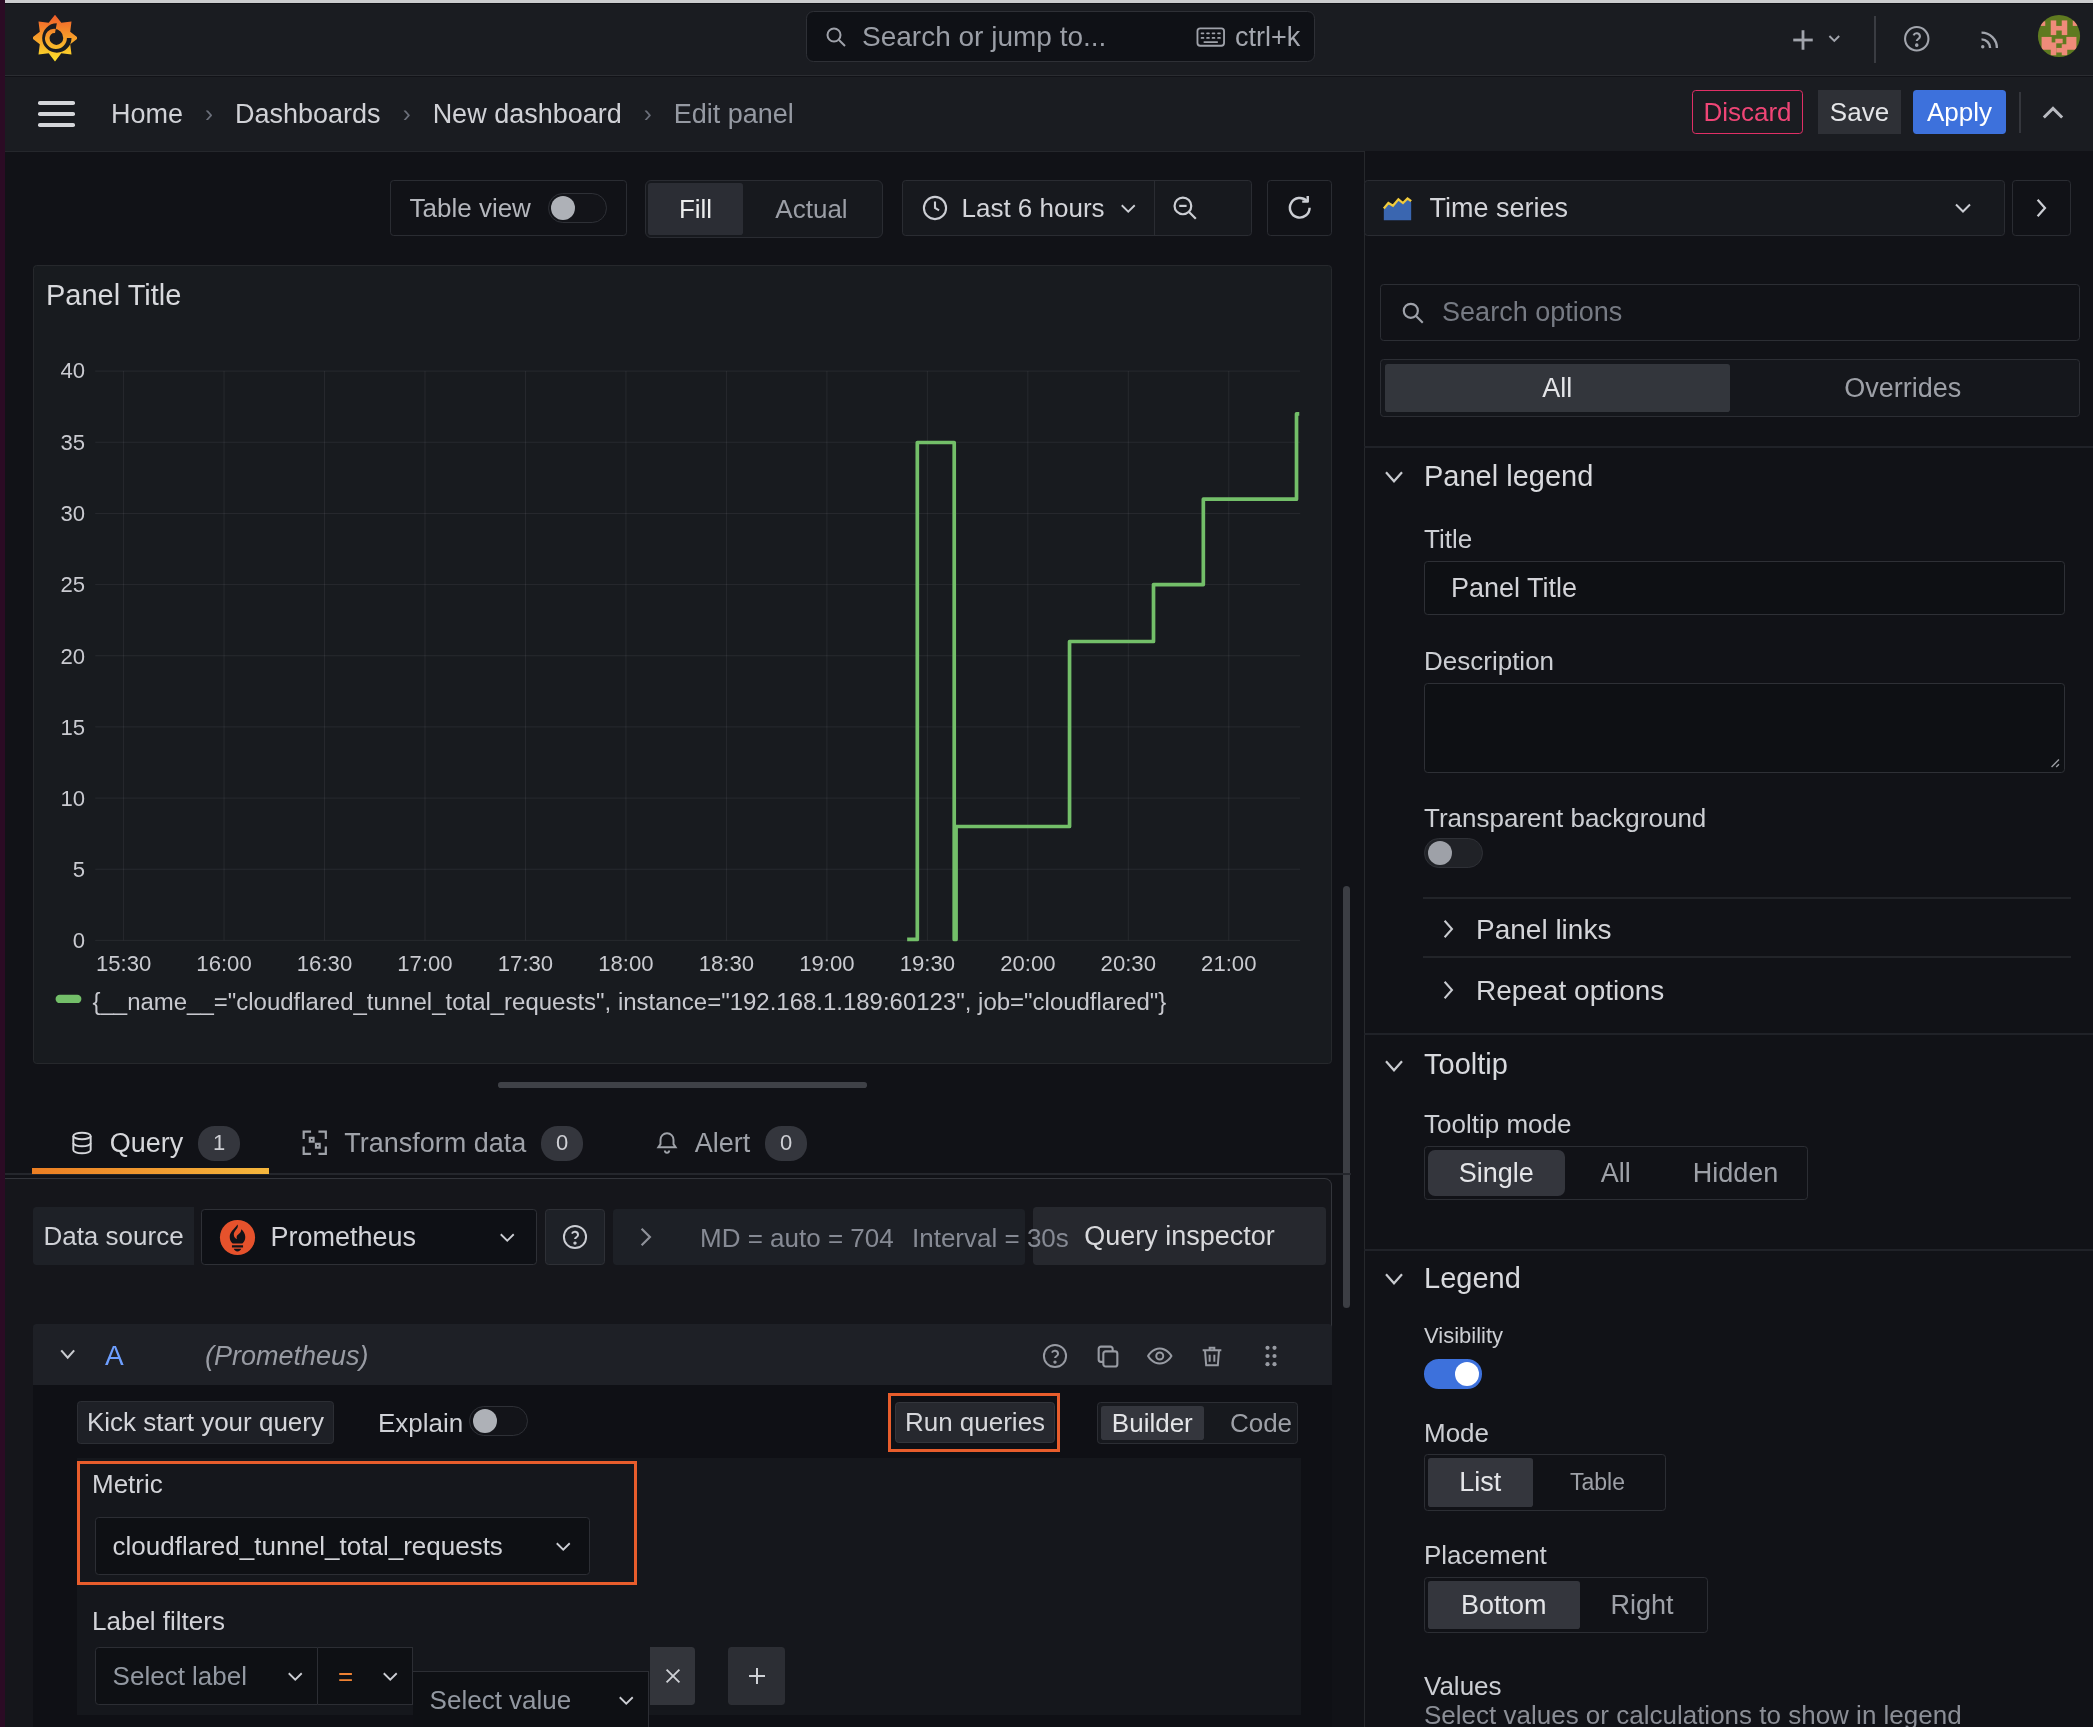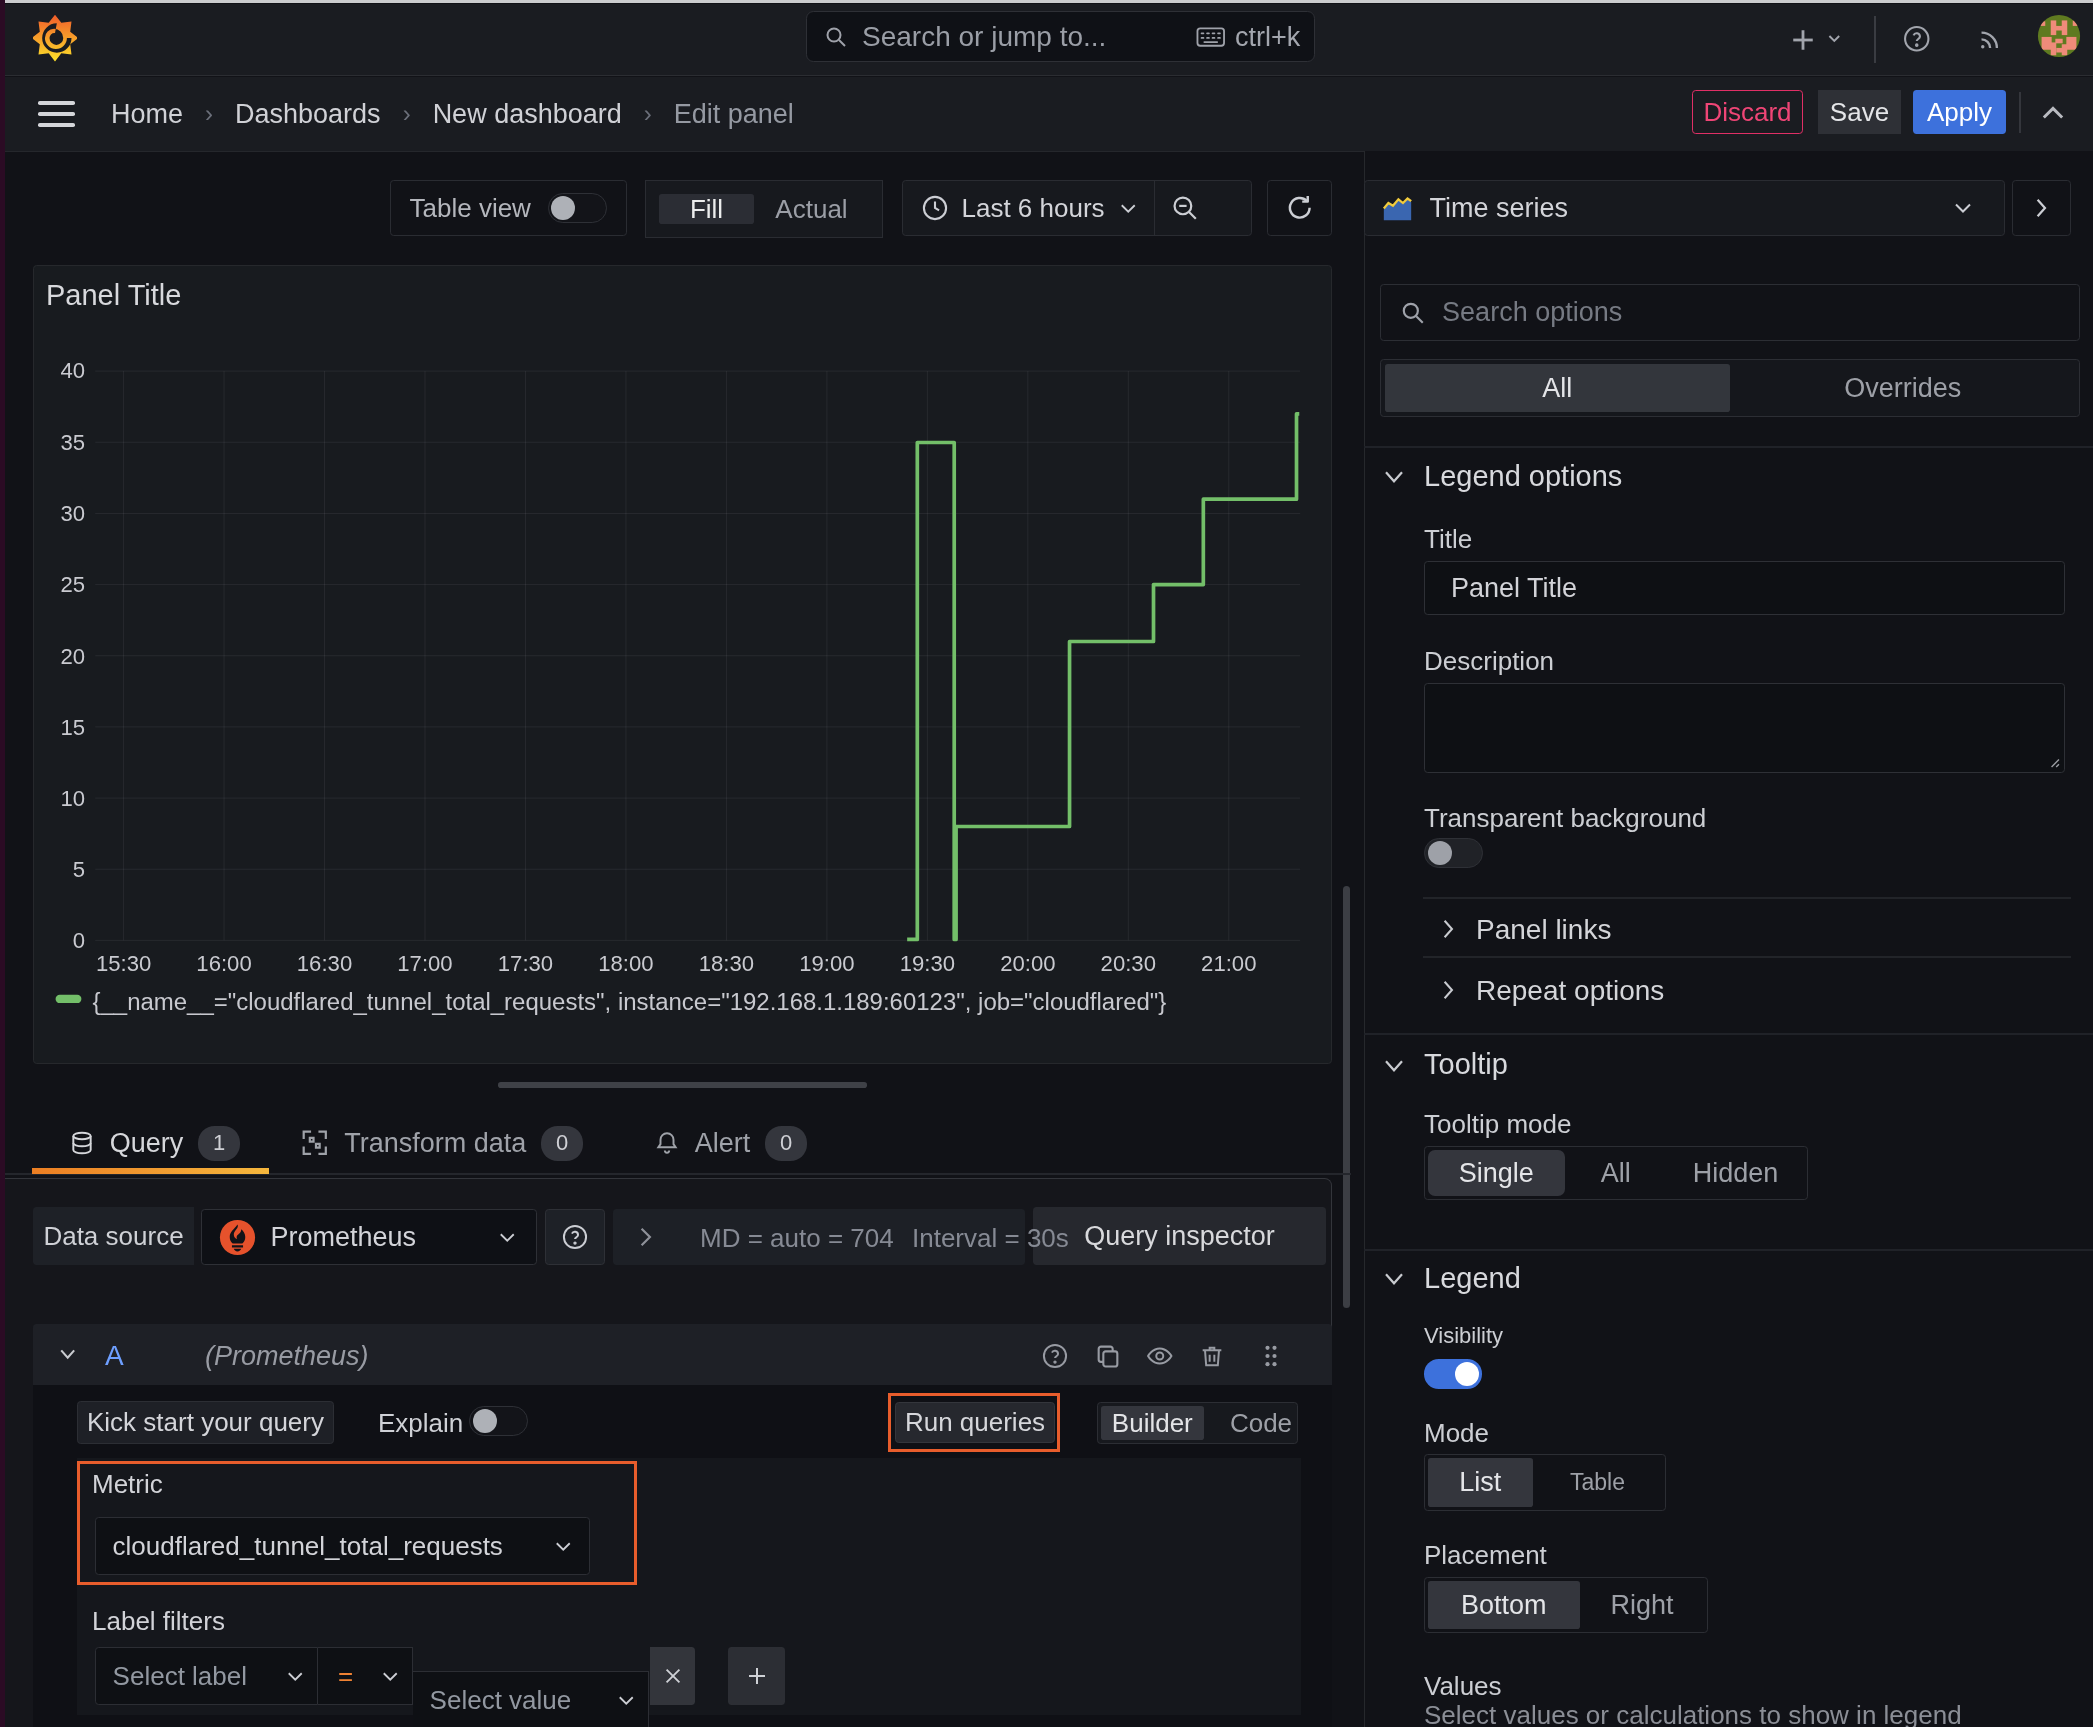--- a/index.html
+++ b/index.html
@@ -103,21 +103,21 @@
 <svg class="abs" style="left:2040px;top:102px;" width="26" height="22" viewBox="0 0 28 24" fill="none" stroke="#b9bbc1" stroke-width="3.2">
     <path d="M4 17 L14 7 L24 17"></path>
   </svg>
 
 <div class="abs row" style="left:390px;top:180px;width:237px;height:56px;border:0.9px solid #2a2c32;border-radius:3.7px;">
   <span style="font-size:26px;color:#b4b6bc;margin-left:18.5px;">Table view</span>
   <span style="margin-left:16.6px;width:59px;height:29.5px;border:0.9px solid #2e3036;background:#131419;border-radius:14.8px;position:relative;display:inline-block;">
     <span style="position:absolute;left:2.8px;top:1.8px;width:24px;height:24px;border-radius:50%;background:#aeb1b7;"></span>
   </span>
 </div>
-<div class="abs row" style="left:645px;top:180px;width:238px;height:58px;border:0.9px solid #2a2c32;border-radius:0;background:#17191e;padding:13px;">
+<div class="abs row" style="left:645px;top:180px;width:238px;height:58px;border:0.9px solid #2a2c32;border-radius:6px;background:#17191e;padding:2px;">
   <span class="row" style="width:95px;height:100%;background:#2b2d34;border-radius:2.8px;justify-content:center;font-size:26px;color:#eceded;font-weight:500;">Fill</span>
   <span class="row" style="flex:1;justify-content:center;font-size:26px;color:#9b9ea6;">Actual</span>
 </div>
 <div class="abs row" style="left:902px;top:180px;width:350px;height:56px;border:0.9px solid #2a2c32;border-radius:3.7px;background:#17191e;">
   <svg style="margin-left:17.5px;" width="28" height="28" viewBox="0 0 24 24" fill="none" stroke="#ccced4" stroke-width="1.8">
       <circle cx="12" cy="12" r="9.5"></circle>
       <path d="M12 6.5V12l3.5 2"></path>
     </svg>
   <span style="font-size:26px;color:#d3d4d9;margin-left:13px;">Last 6 hours</span>
   <svg style="margin-left:14.8px;" width="18.5" height="13" viewBox="0 0 20 14" fill="none" stroke="#ccced4" stroke-width="2">
@@ -348,21 +348,21 @@
 <div class="abs row" style="left:1380px;top:359px;width:700px;height:58px;border:0.9px solid #2c2e34;border-radius:3.7px;background:#15171c;padding:3.7px;">
   <span class="row" style="width:50%;height:100%;background:#33363c;border-radius:2.8px;justify-content:center;font-size:27px;color:#e4e5e8;font-weight:500;">All</span>
   <span class="row" style="width:50%;justify-content:center;font-size:27px;color:#9da0a7;">Overrides</span>
 </div>
 
 <div class="abs" style="left:1364px;top:446px;width:729px;height:1.8px;background:#202228;"></div>
 
 <svg class="abs" style="left:1382px;top:469px;" width="24" height="16.6" viewBox="0 0 24 16" fill="none" stroke="#c9cbd0" stroke-width="2.2">
     <path d="M4 3 L12 12 L20 3"></path>
   </svg>
-<div class="abs" style="left:1424px;top:460px;font-size:29px;color:#d8d9dd;font-weight:500;">Legend options</div>
+<div class="abs" style="left:1424px;top:460px;font-size:29px;color:#d8d9dd;font-weight:500;">Panel legend</div>
 
 <div class="abs" style="left:1424px;top:524px;font-size:26px;color:#ccced3;">Title</div>
 <div class="abs row" style="left:1424px;top:561px;width:641px;height:54px;background:#0e1014;border:0.9px solid #2e3036;border-radius:3.7px;">
   <span style="font-size:27px;color:#d2d3d8;margin-left:26px;">Panel Title</span>
 </div>
 <div class="abs" style="left:1424px;top:646px;font-size:26px;color:#ccced3;">Description</div>
 <div class="abs" style="left:1424px;top:683px;width:641px;height:90px;background:#0e1014;border:0.9px solid #2e3036;border-radius:3.7px;">
   <svg style="position:absolute;right:2.8px;bottom:2.8px;" width="14.8" height="14.8" viewBox="0 0 16 16" stroke="#9a9da3" stroke-width="1.5">
       <path d="M14 6 L6 14 M14 11 L11 14"></path>
     </svg>

